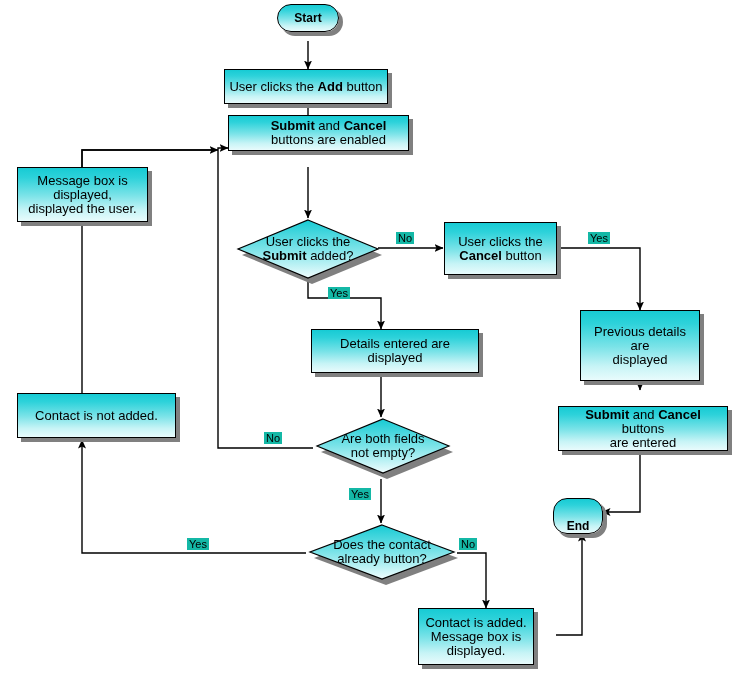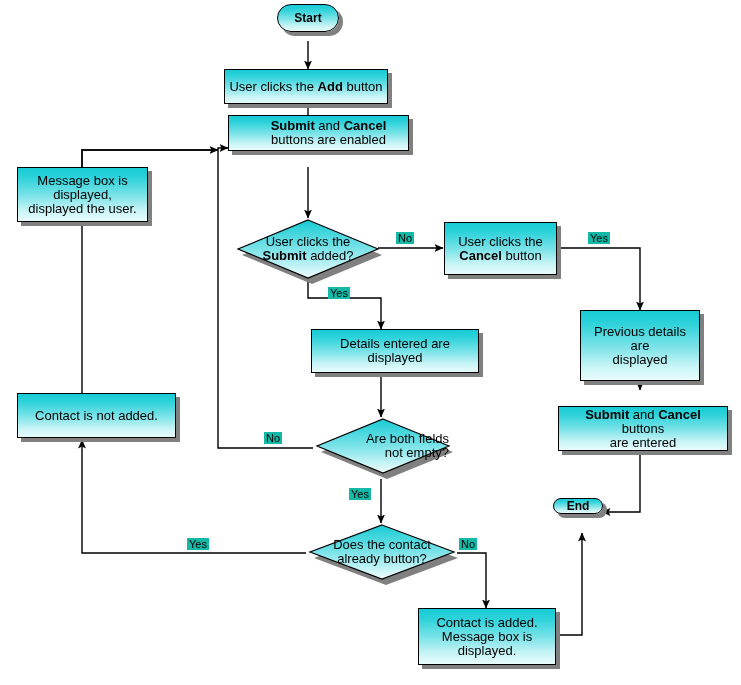--- a/index.html
+++ b/index.html
@@ -197,21 +197,21 @@
     <span class="inner">
       <b>Submit</b><span> and </span><b>Cancel</b><span> buttons</span><br>
       <span>are entered</span>
     </span>
   </div>
 
   <div class="node proc" style="left:17px; top:393px; width:159px; height:45px;">
     <span class="inner">Contact is not added.</span>
   </div>
 
-  <div class="node dec" style="left:313px; top:417px; width:140px; height:62px;text-align:right;">
+  <div class="node dec" style="left:313px; top:417px; width:140px; height:62px;">
     <svg viewBox="0 0 140 62" preserveAspectRatio="none">
       <defs>
         <linearGradient id="g2" x1="0" y1="0" x2="0" y2="1">
           <stop offset="0%" stop-color="#17CBD4"></stop>
           <stop offset="50%" stop-color="#7BE3E8"></stop>
           <stop offset="100%" stop-color="#F0FDFE"></stop>
         </linearGradient>
       </defs>
       <path d="M70,4 L136,31 L70,58 L4,31 z" fill="#808080" transform="translate(4,4)"></path>
       <path d="M70,2 L136,29 L70,56 L4,29 z" fill="url(#g2)" stroke="#000000" stroke-width="1.2"></path>
@@ -233,25 +233,25 @@
       </defs>
       <path d="M76,4 L148,31 L76,58 L4,31 z" fill="#808080" transform="translate(4,4)"></path>
       <path d="M76,2 L148,29 L76,56 L4,29 z" fill="url(#g3)" stroke="#000000" stroke-width="1.2"></path>
     </svg>
     <span class="inner" style="margin-top:-4px;">
       <span>Does the contact</span><br>
       <span>already button?</span>
     </span>
   </div>
 
-  <div class="node term" style="left:553px; top:498px; width:50px; height:16px;align-items:flex-end;">
+  <div class="node term" style="left:553px; top:498px; width:50px; height:36px;align-items:flex-end;">
     <span class="inner">End</span>
   </div>
 
-  <div class="node proc" style="left:418px; top:608px; width:138px; height:57px;text-align:center;">
+  <div class="node proc" style="left:418px; top:608px; width:116px; height:57px;text-align:center;">
     <span class="inner">
       <span>Contact is added.</span><br>
       <span>Message box is</span><br>
       <span>displayed.</span>
     </span>
   </div>
 
   <span class="edge-label" style="left:396px; top:232px;">No</span>
   <span class="edge-label" style="left:328px; top:287px;">Yes</span>
   <span class="edge-label" style="left:588px; top:232px;">Yes</span>

